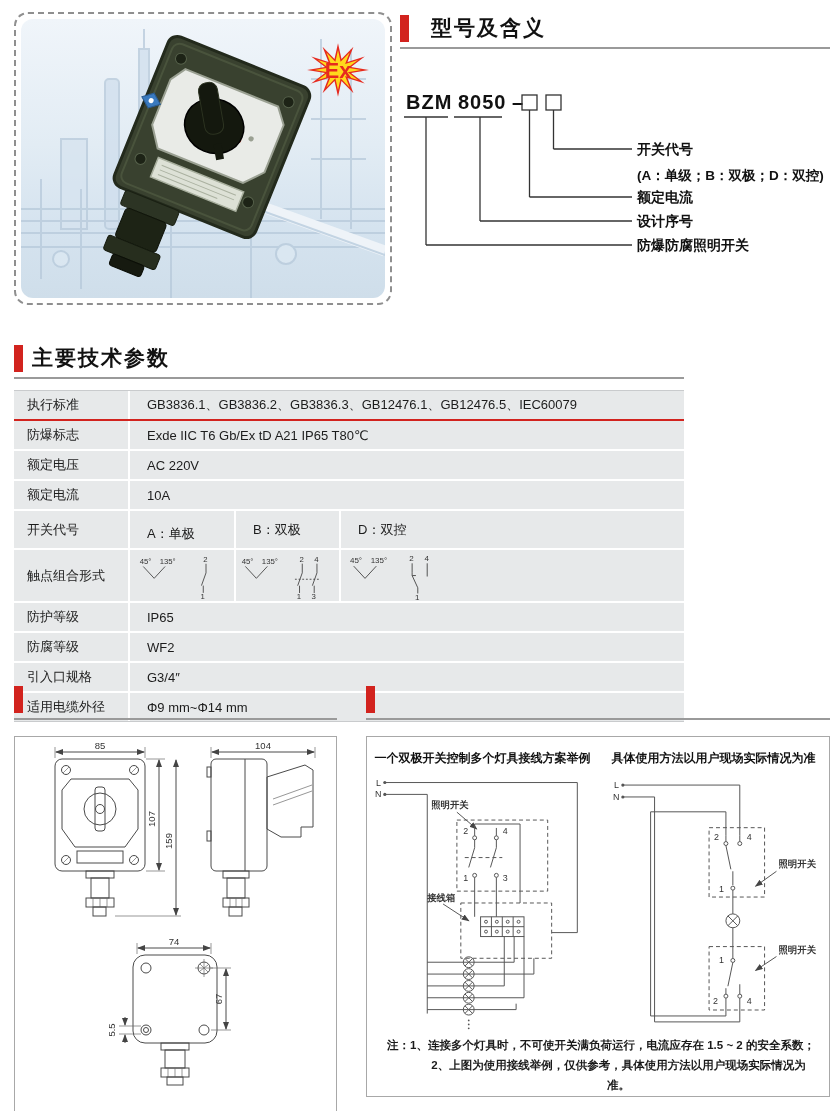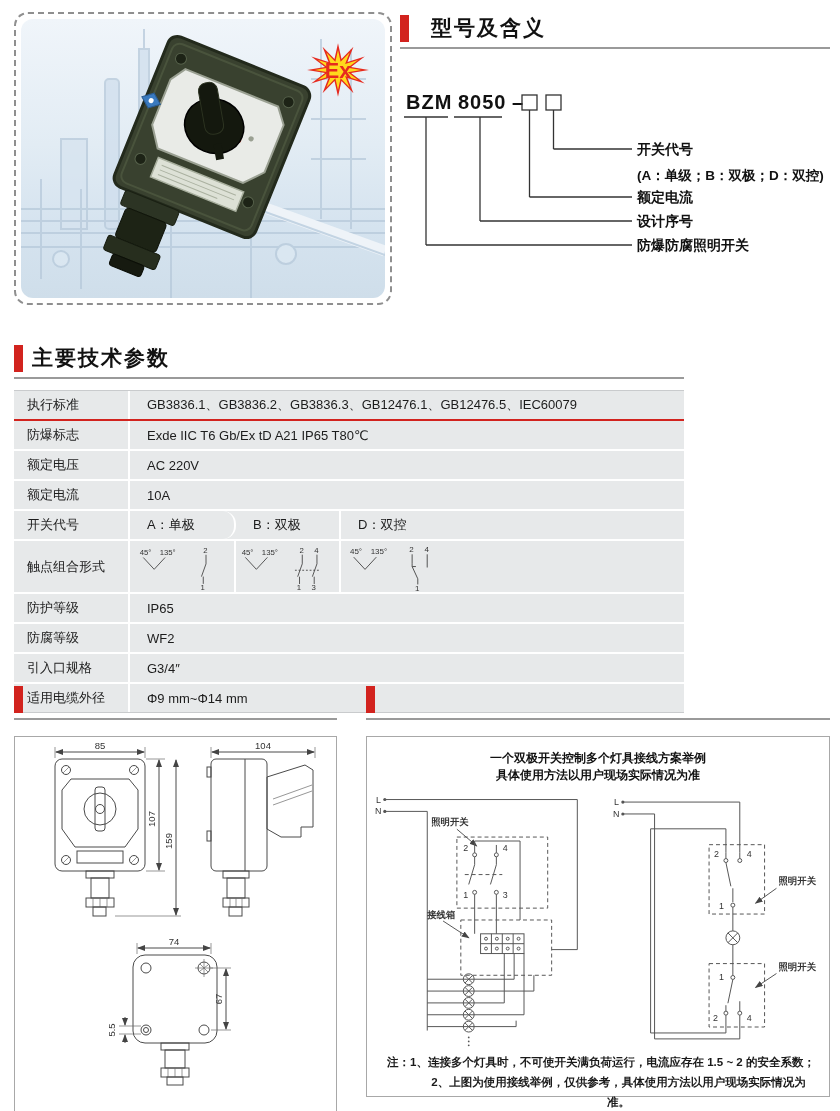--- a/index.html
+++ b/index.html
@@ -35,39 +35,39 @@
 
   
   #params-sec{position:absolute;left:14px;top:344px;width:670px;}
   .param-table{margin-top:11px;border-top:1px solid #c9cbcd;border-bottom:1px solid #c9cbcd;}
   .p-row{display:flex;background:var(--table-row-bg);border-bottom:2px solid #fff;align-items:stretch;}
   .p-row:last-child{border-bottom:none;}
   .p-row.redline{border-bottom:2px solid var(--accent-red);}
   .p-label{width:116px;flex:none;padding:5px 4px 5px 13px;border-right:2px solid #fff;
            font-size:13px;display:flex;align-items:center;}
   .p-value{flex:1;padding:5px 6px 5px 17px;font-size:13px;display:flex;align-items:center;}
-  .p-cellA{width:106px;flex:none;border-right:2px solid #fff;padding:5px 4px 5px 17px;font-size:13px;display:flex;align-items:center;border-radius:13px;}
+  .p-cellA{width:106px;flex:none;border-right:2px solid #fff;padding:14px 4px 5px 17px;font-size:13px;display:flex;align-items:center;}
   .p-cellB{width:105px;flex:none;border-right:2px solid #fff;padding:5px 4px 5px 17px;font-size:13px;display:flex;align-items:center;}
   .p-cellD{flex:1;padding:5px 4px 5px 17px;font-size:13px;display:flex;align-items:center;}
   .contact-cellA{width:106px;flex:none;border-right:2px solid #fff;padding:2px 0 2px 6px;}
   .contact-cellB{width:105px;flex:none;border-right:2px solid #fff;padding:2px 0 2px 2px;}
   .contact-cellD{flex:1;padding:2px 0 2px 2px;}
   .cline{stroke:#4a4a4a;stroke-width:1;fill:none;}
   .ctext{font-size:8.5px;fill:#333;}
 
   
   #dims-sec{position:absolute;left:14px;top:686px;width:323px;}
   #control-sec{position:absolute;left:366px;top:686px;width:464px;}
   .panel{border:1px solid #a8a8a8;margin-top:16px;background:#fff;}
   #dims-panel{height:395px;text-align:center;}
   #control-panel{height:361px;}
   .dline{stroke:#4a4a4a;stroke-width:1;fill:none;}
   .dthin{stroke:#6a6a6a;stroke-width:0.7;fill:none;}
   .dtext{font-size:9.5px;fill:#333;}
-  .captions{display:flex;margin-top:13px;flex-direction:column;}
+  .captions{display:flex;margin-top:13px;}
   .captions div{flex:1;text-align:center;font-size:12px;font-weight:bold;color:#111;}
   .diagrams{display:flex;justify-content:space-around;margin-top:4px;}
   .wline{stroke:#555;stroke-width:1;fill:none;}
   .wdash{stroke:#555;stroke-width:1;fill:none;stroke-dasharray:4 3;}
   .wtext{font-size:9px;fill:#333;}
   .wlabel{font-size:9.5px;font-weight:bold;fill:#333;}
   .notes{padding:2px 14px 0 20px;font-size:11.5px;font-weight:bold;color:#1a1a1a;line-height:1.75;text-align:center;}
   .note2{padding-left:35px;}
 </style>
 </head>

